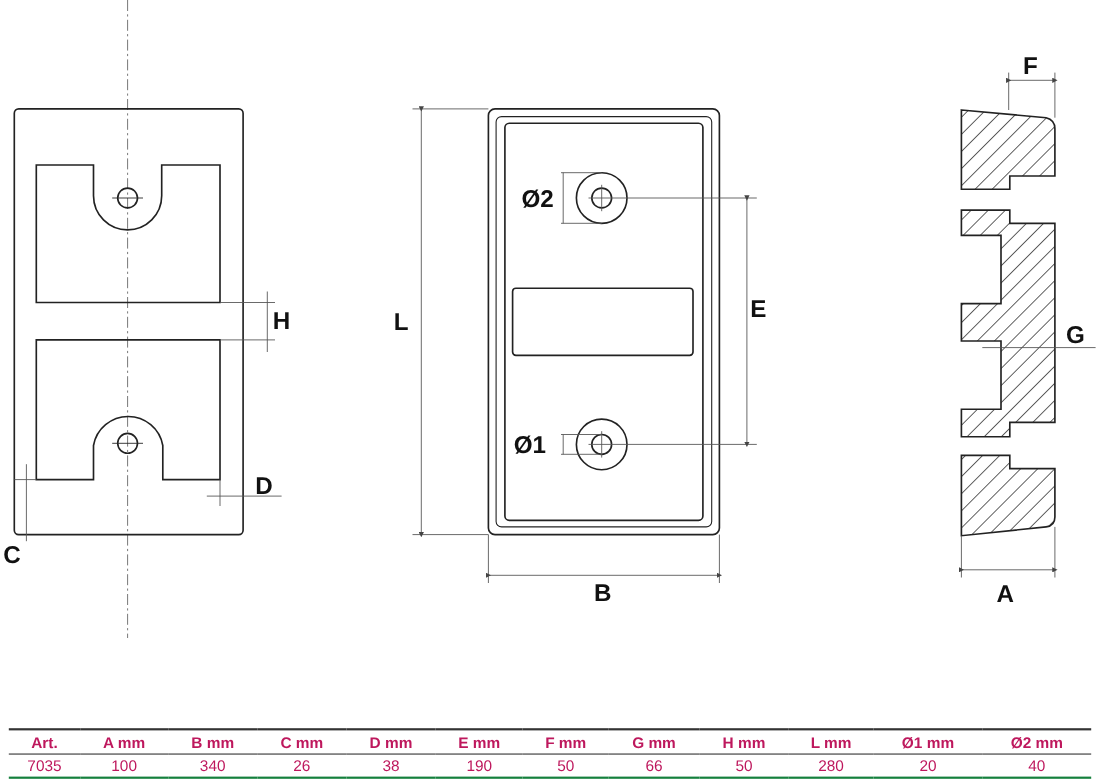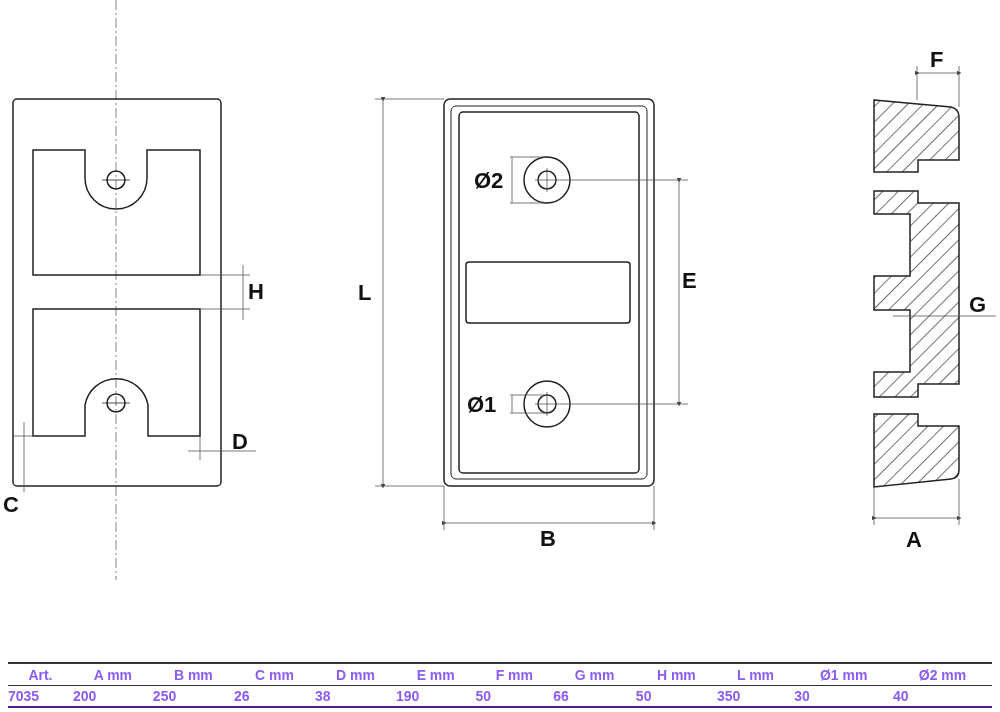--- a/index.html
+++ b/index.html
@@ -1,21 +1,21 @@
 <!DOCTYPE html>
 <html><head>
 <meta charset="utf-8">
 <style>
   html,body{margin:0;padding:0;background:#ffffff;}
   body{width:1000px;height:712px;position:relative;overflow:hidden;font-family:"Liberation Sans",sans-serif;}
   #drawing{position:absolute;left:0;top:0;width:1000px;height:640px;}
   .lbl{font-family:"Liberation Sans",sans-serif;font-weight:bold;font-size:22px;fill:#111;}
-  #spec-table{position:absolute;left:8px;top:662px;width:984px;border-collapse:collapse;font-family:"Liberation Sans",sans-serif;font-size:14px;color:#8b5cf6;}
+  #spec-table{position:absolute;left:8px;top:662px;width:984px;border-collapse:collapse;font-family:"Liberation Sans",sans-serif;font-size:14px;color:#be185d;}
   #spec-table th{font-weight:bold;padding:3px 0 2px 0;border-top:2px solid #333;border-bottom:1px solid #333;text-align:center;}
-  #spec-table td{padding:2px 0 2px 0;border-bottom:2px solid #4c1d95;font-weight:bold;}
+  #spec-table td{padding:2px 0 2px 0;border-bottom:2px solid #15803d;text-align:center;}
 </style>
 </head>
 <body>
 
 <svg id="drawing" viewBox="0 0 1000 640" xmlns="http://www.w3.org/2000/svg">
   <defs>
     <pattern id="hatch" patternUnits="userSpaceOnUse" width="11" height="11" patternTransform="rotate(45)">
       <line x1="0" y1="0" x2="0" y2="11" stroke="#222" stroke-width="1.3"></line>
     </pattern>
     <marker id="arr" markerWidth="6" markerHeight="6" refX="3" refY="3" orient="auto">
@@ -118,26 +118,26 @@
       <th>G mm</th>
       <th>H mm</th>
       <th>L mm</th>
       <th>Ø1 mm</th>
       <th>Ø2 mm</th>
     </tr>
   </thead>
   <tbody>
     <tr>
       <td>7035</td>
-      <td>200</td>
-      <td>250</td>
+      <td>100</td>
+      <td>340</td>
       <td>26</td>
       <td>38</td>
       <td>190</td>
       <td>50</td>
       <td>66</td>
       <td>50</td>
-      <td>350</td>
-      <td>30</td>
+      <td>280</td>
+      <td>20</td>
       <td>40</td>
     </tr>
   </tbody>
 </table>
 
 </body></html>

